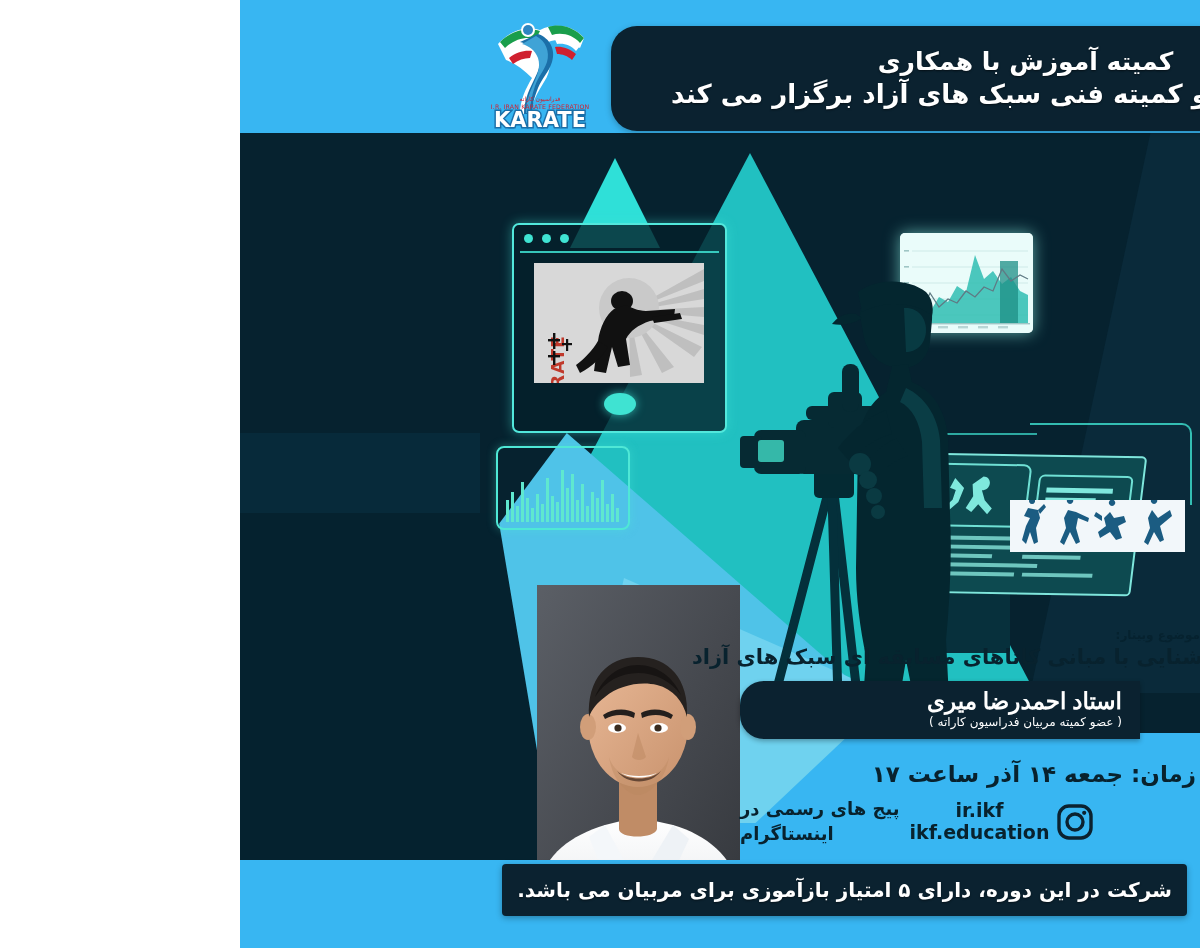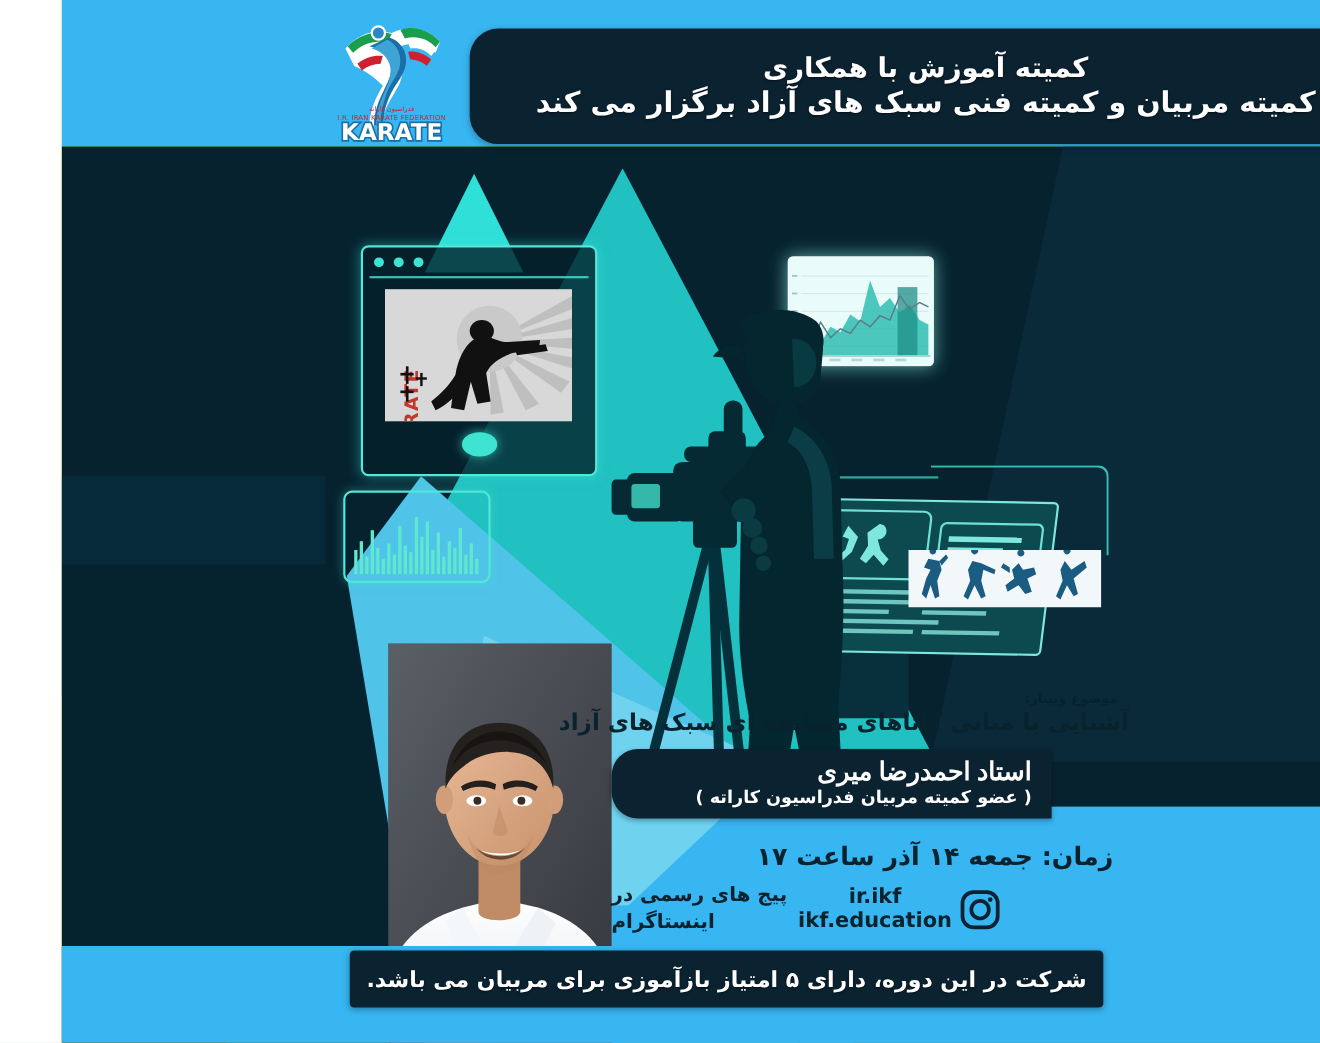--- a/index.html
+++ b/index.html
@@ -7,24 +7,24 @@
     margin: 0;
     padding: 0;
     background: #ffffff;
   }
   body {
     font-family: "DejaVu Sans", "Liberation Sans", sans-serif;
   }
 
   .poster {
     position: relative;
-    width: 1144px;
+    width: 960px;
     height: 948px;
     overflow: hidden;
-    background: #bef264;
+    background: #0ea5e9;
   }
 
   
   .top-band {
     position: absolute;
     left: 0; top: 0;
     width: 1200px;
     height: 133px;
     background: #38b6f2;
     z-index: 2;
@@ -313,22 +313,22 @@
     color: #ffffff;
     font-size: 23px;
     font-weight: bold;
     line-height: 1.2;
     white-space: nowrap;
     text-align: right;
     font-family: Liberation Serif, serif;
   }
   .speaker-role {
     color: #ffffff;
-    font-size: 16px;
-    font-weight: bold;
+    font-size: 12px;
+    font-weight: normal;
     line-height: 1.25;
     white-space: nowrap;
     text-align: right;
   }
   .datetime {
     color: #08222e;
     font-size: 23px;
     font-weight: bold;
     margin: 22px 14px 0 0;
     white-space: nowrap;

